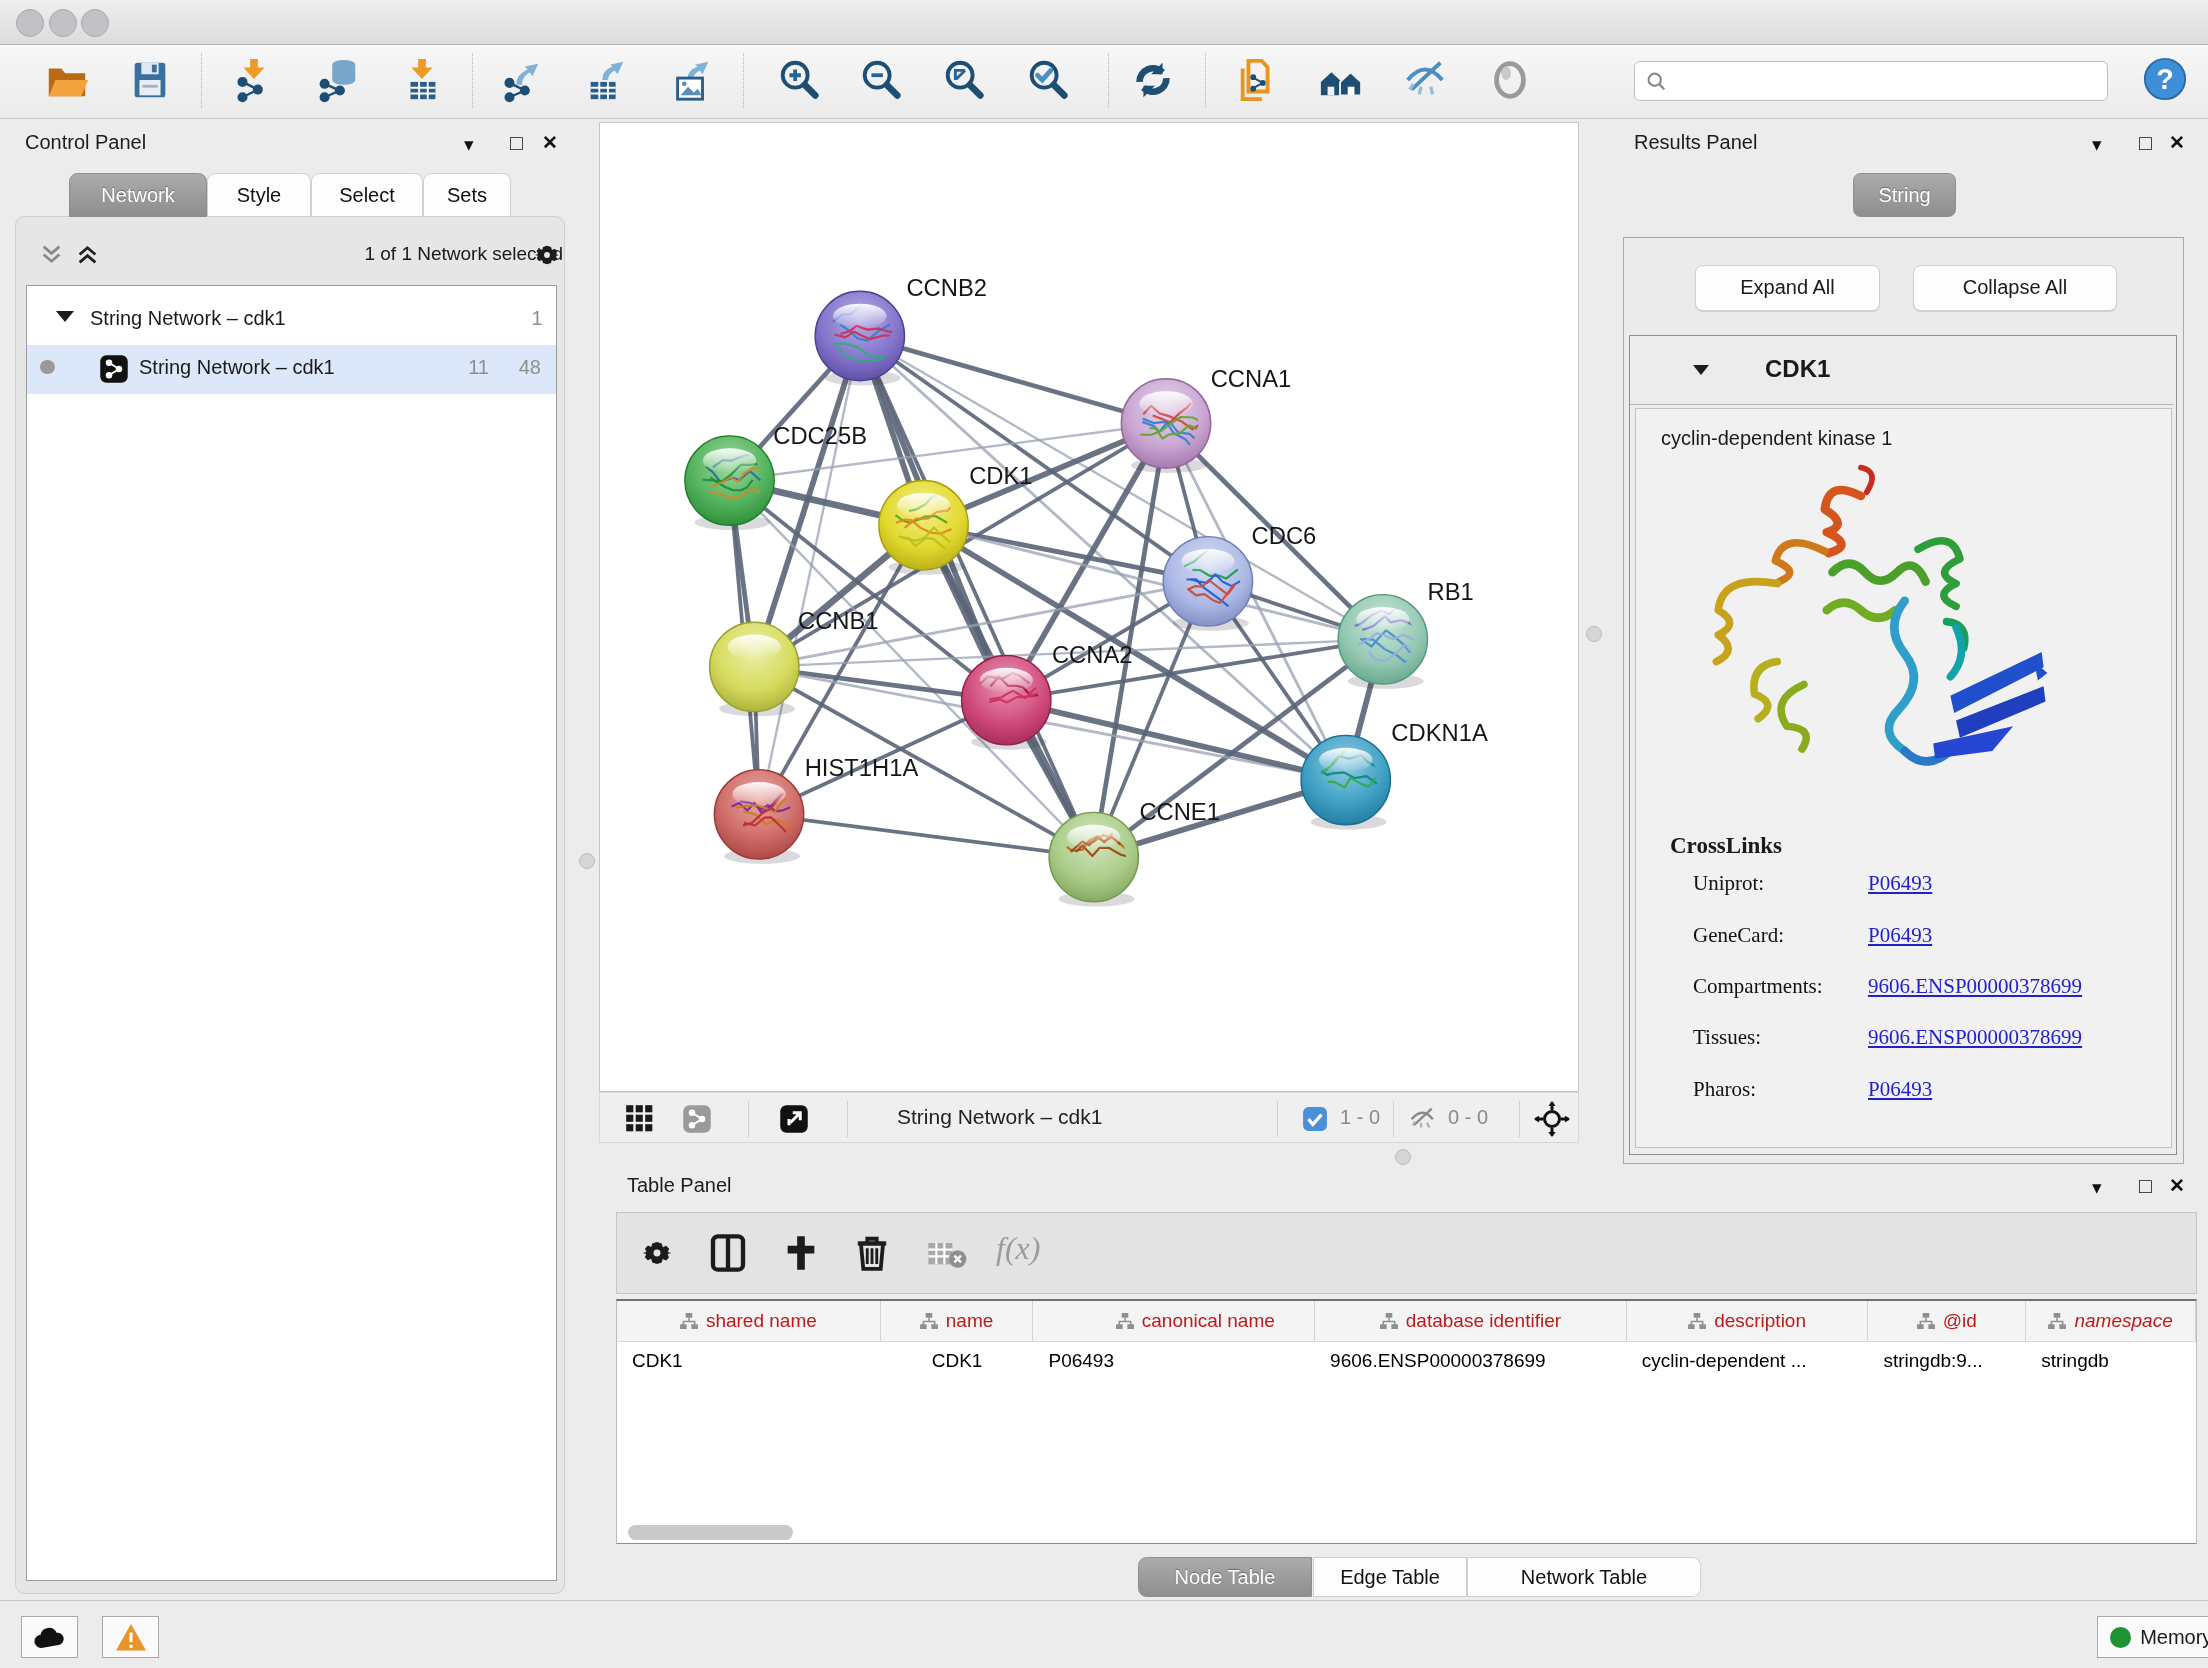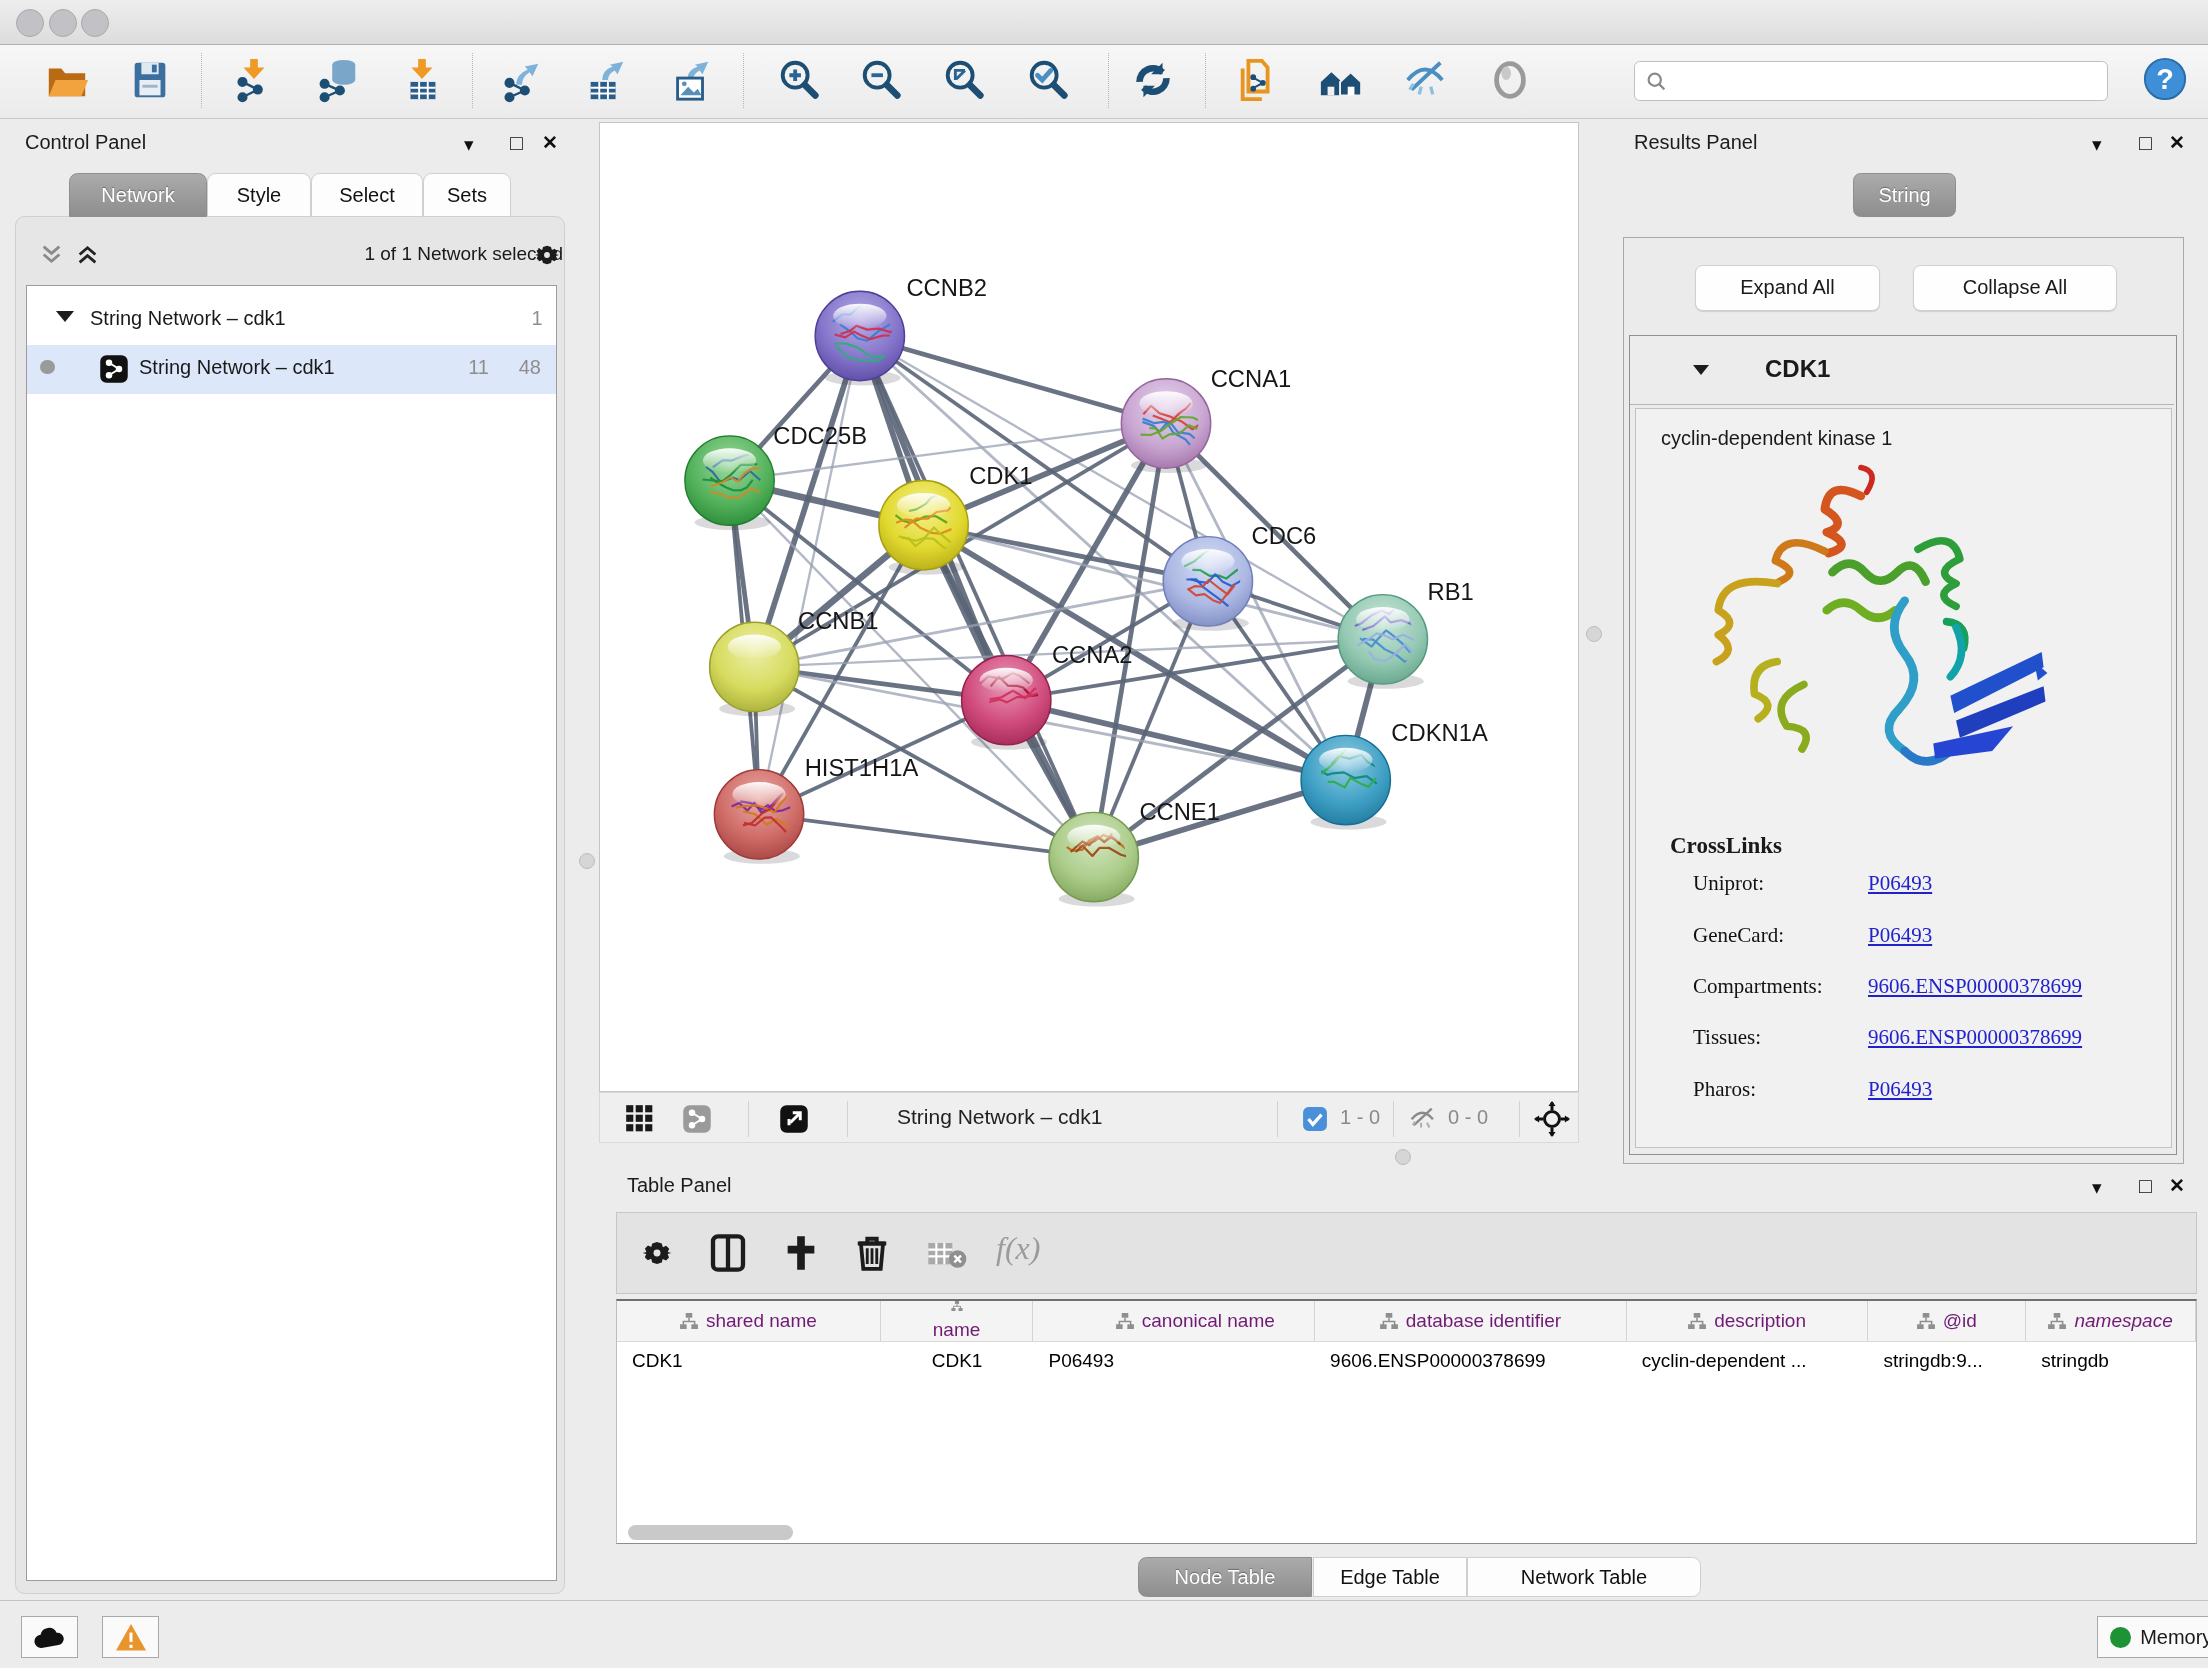--- a/index.html
+++ b/index.html
@@ -63,21 +63,21 @@
   .xl-label{position:absolute;left:57px;font-size:21px;color:#111;}
   .xl-link{position:absolute;left:232px;font-size:21px;color:#2222cc;text-decoration:underline;cursor:pointer;}
   
   #tp-toolbar{left:616px;top:1212px;width:1581px;height:82px;background:#e3e3e3;
     border:1px solid #c6c6c6;box-sizing:border-box;}
   #tp-table{left:616px;top:1299px;width:1581px;height:245px;background:#fff;
     border-top:2.9px solid #6f6f6f;border-left:1px solid #bdbdbd;border-right:1px solid #bdbdbd;
     border-bottom:1.9px solid #8c8c8c;box-sizing:border-box;overflow:hidden;}
   #tp-header{display:flex;height:40px;background:#f4f4f4;border-bottom:1px solid #d9d9d9;}
   .th{box-sizing:border-box;border-right:1px solid #d4d4d4;display:flex;align-items:center;
-     justify-content:center;font-size:19px;color:#701a75;gap:8px;overflow:hidden;white-space:nowrap;}
+     justify-content:center;font-size:19px;color:#b91c1c;gap:8px;overflow:hidden;white-space:nowrap;}
   #tp-row{display:flex;height:38px;}
   .td{box-sizing:border-box;font-size:19px;color:#000;padding:7.6px 0 0 15px;overflow:hidden;white-space:nowrap;}
   #hscroll{position:absolute;left:11.4px;top:224px;width:165px;height:15px;background:#c9c9c9;border-radius:8.6px;}
   
   #statusbar{left:0;top:1600px;width:2208px;height:68px;background:#ececec;border-top:1.9px solid #c3c3c3;padding-left:32px;}
   .sq-btn{position:absolute;top:15px;width:55px;height:40px;background:#fafafa;
     border:1.9px solid #a9a9a9;display:flex;align-items:center;justify-content:center;}
   #memory-btn{position:absolute;right:15px;top:15px;width:126px;height:40px;background:#fafafa;
     border:1.9px solid #a9a9a9;display:flex;align-items:center;justify-content:center;gap:9.5px;font-size:20px;}
   .grn-dot{width:21px;height:21px;border-radius:50%;background:#1d9336;}
@@ -705,21 +705,21 @@
     <div id="tp-header">
         <div class="th" style="width: 264px;">
           <svg width="18" height="16" viewBox="0 0 19 17">
             <rect x="6" y="0" width="7" height="5" fill="#8f8f8f"></rect>
             <path d="M9.5 5v4M3.5 13V9h12v4" stroke="#8f8f8f" stroke-width="1.6" fill="none"></path>
             <rect x="0" y="12" width="7" height="5" fill="#8f8f8f"></rect>
             <rect x="12" y="12" width="7" height="5" fill="#8f8f8f"></rect>
           </svg>
           <span>shared name</span>
         </div>
-        <div class="th" style="width: 153px; flex-direction: column;">
+        <div class="th" style="width: 153px;">
           <svg width="18" height="16" viewBox="0 0 19 17">
             <rect x="6" y="0" width="7" height="5" fill="#8f8f8f"></rect>
             <path d="M9.5 5v4M3.5 13V9h12v4" stroke="#8f8f8f" stroke-width="1.6" fill="none"></path>
             <rect x="0" y="12" width="7" height="5" fill="#8f8f8f"></rect>
             <rect x="12" y="12" width="7" height="5" fill="#8f8f8f"></rect>
           </svg>
           <span>name</span>
         </div>
         <div class="th" style="width: 282px; padding-left: 43px;">
           <svg width="18" height="16" viewBox="0 0 19 17">

